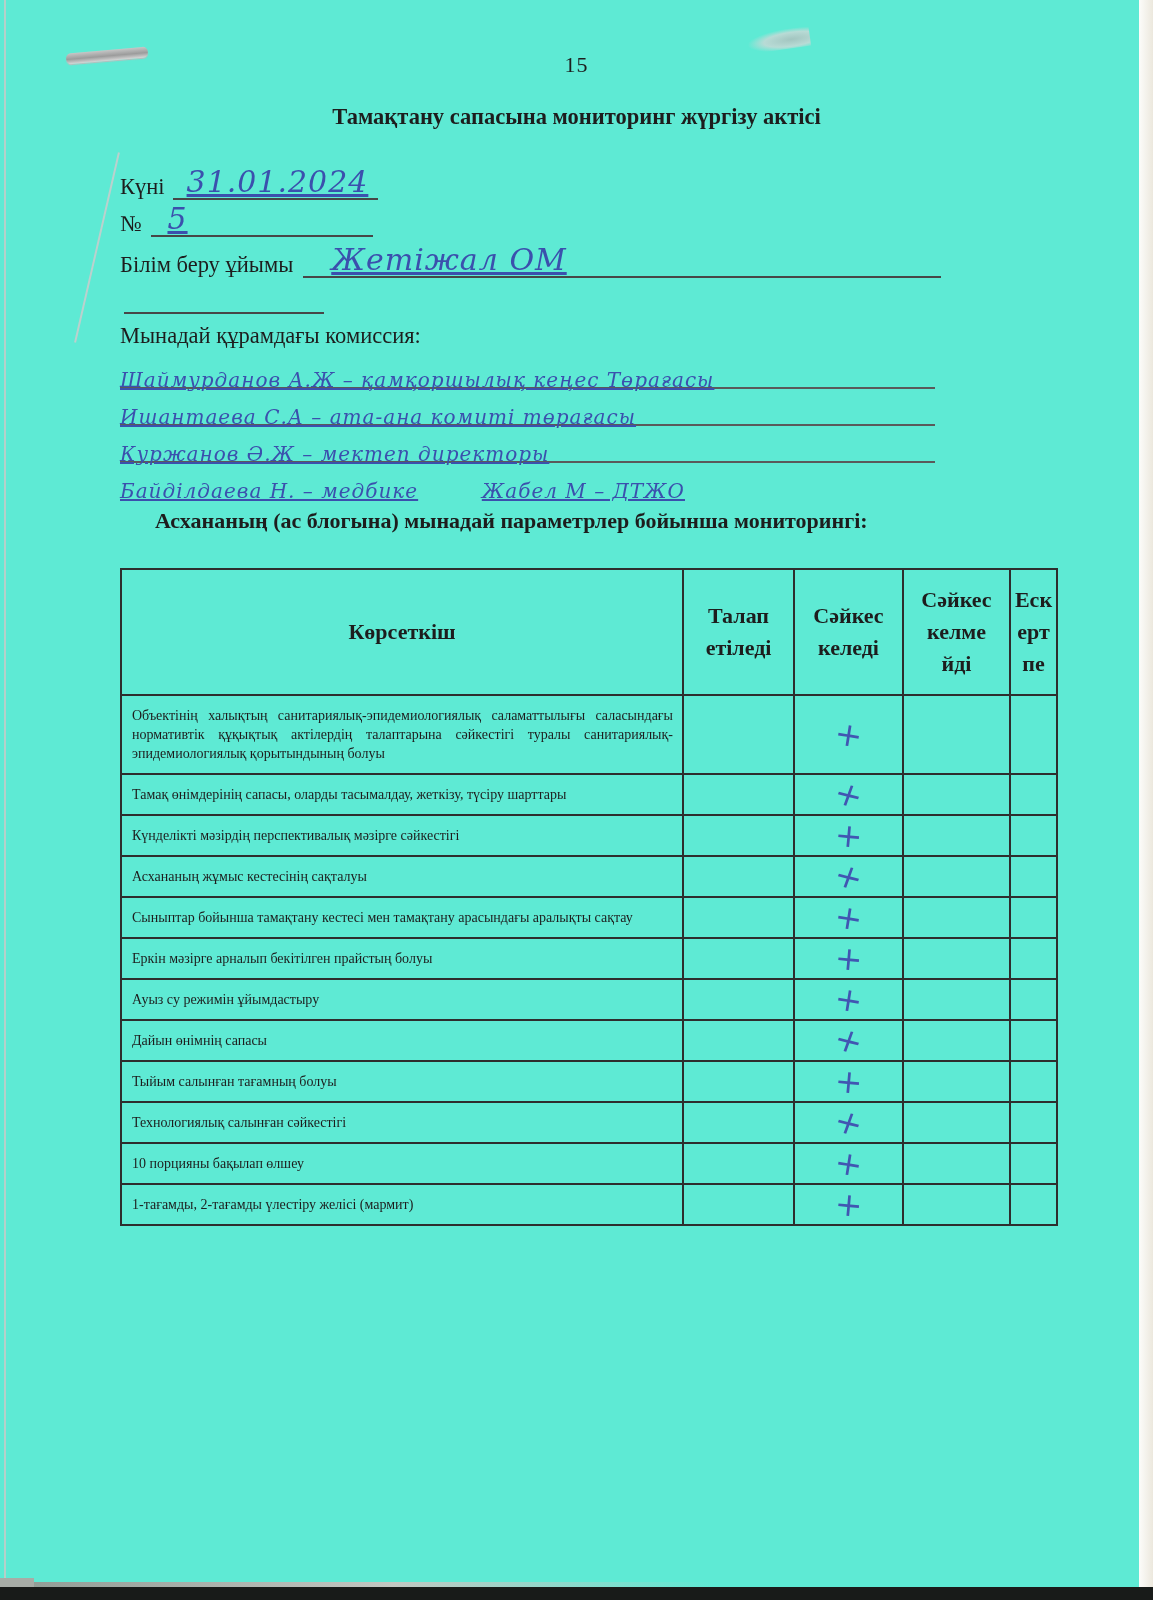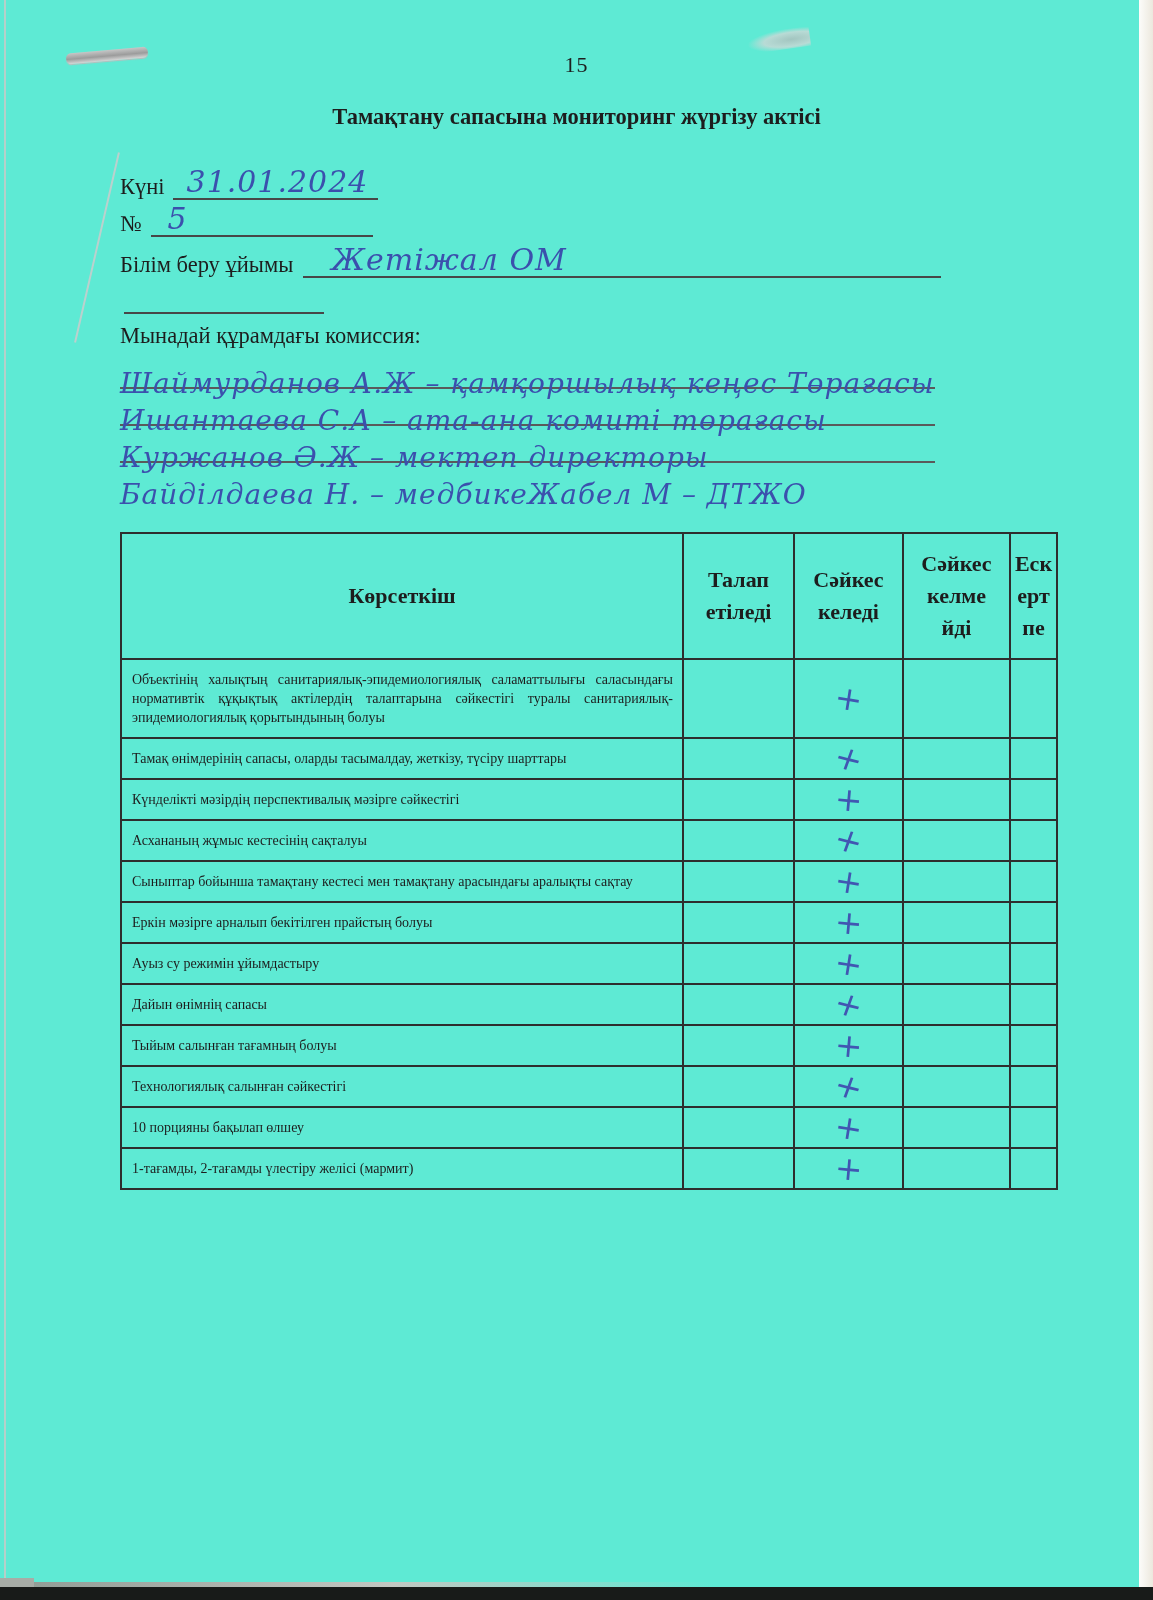--- a/index.html
+++ b/index.html
@@ -27,35 +27,36 @@
 
   .form{margin:30px 100px 0 120px;font-size:22.5px;}
   .form-line{display:flex;align-items:flex-end;margin-bottom:3px;}
   .u-line{border-bottom:2px solid #474747;}
   .hand{
     font-family:"DejaVu Serif","Liberation Serif",serif;
     font-style:italic;
     color:#3b50ad;
     letter-spacing:1px;
     white-space:nowrap;
+    text-decoration:underline;
   }
   .hand-lg{font-size:30px;line-height:1;transform:rotate(-1deg);transform-origin:left bottom;}
   .date-wrap{min-width:155px;padding:0 10px 0 14px;margin-left:8px;}
   .num-wrap{min-width:196px;padding:0 10px 0 16px;margin-left:10px;}
   .org-wrap{flex:1 1 auto;max-width:600px;padding:0 10px 0 28px;margin-left:10px;}
   .provider-wrap{flex:0 0 200px;margin-left:4px;}
 
   .member-line{
     height:35px;
     margin:0 118px 0 0;
     border-bottom:2px solid #5a5a5a;
     display:flex;align-items:flex-end;
   }
   .member-line.no-rule{border-bottom:none;}
-  .member-text{font-size:28px;line-height:1;position:relative;top:11px;}
+  .member-text{font-size:20px;line-height:1;position:relative;top:3px;}
   .member-right{margin-left:auto;margin-right:250px;}
 
   .monitoring-heading{margin:10px 60px 0 155px;font-size:22px;font-weight:bold;}
 
   table.monitoring{
     margin:34px 0 0 120px;
     border-collapse:collapse;
     width:936px;
     table-layout:fixed;
   }
@@ -144,20 +145,21 @@
     </div>
     <div class="member-line">
       <span class="hand member-text">Куржанов Ә.Ж – мектеп директоры</span>
     </div>
     <div class="member-line no-rule">
       <span class="hand member-text">Байділдаева Н. – медбике</span>
       <span class="hand member-text member-right">Жабел М – ДТЖО</span>
     </div>
   </div>
 
+  <div class="monitoring-heading">Асхананың  (ас блогына) мынадай параметрлер бойынша мониторингі:</div>
 
   <table class="monitoring">
     <colgroup>
       <col class="c-indicator">
         <col class="c-talap">
         <col class="c-saykes">
         <col class="c-kelmeydi">
         <col class="c-eskertpe">
     </colgroup>
     <thead>

